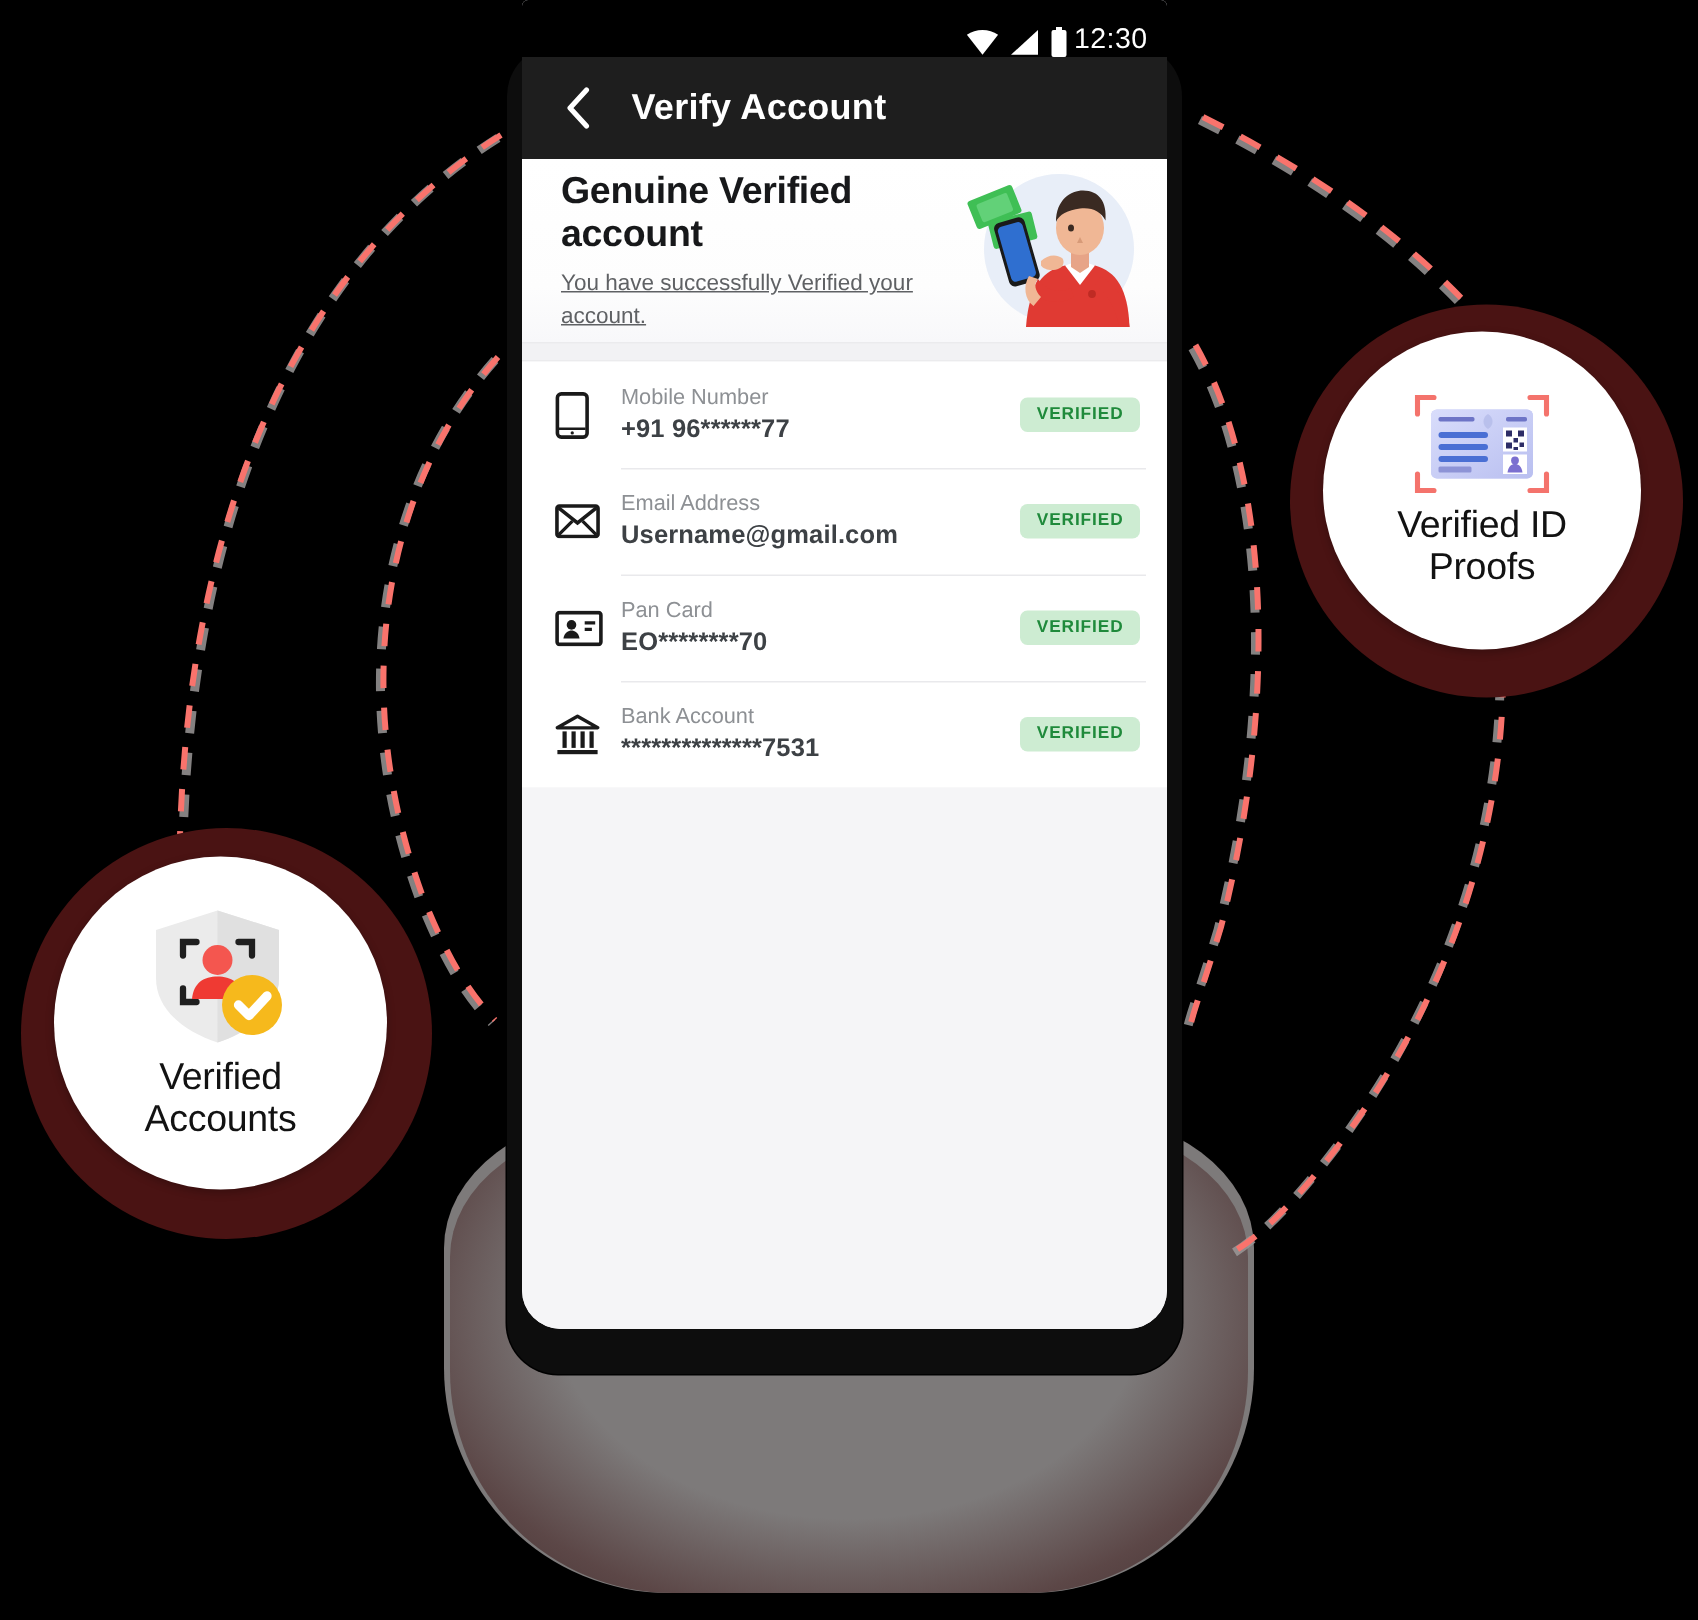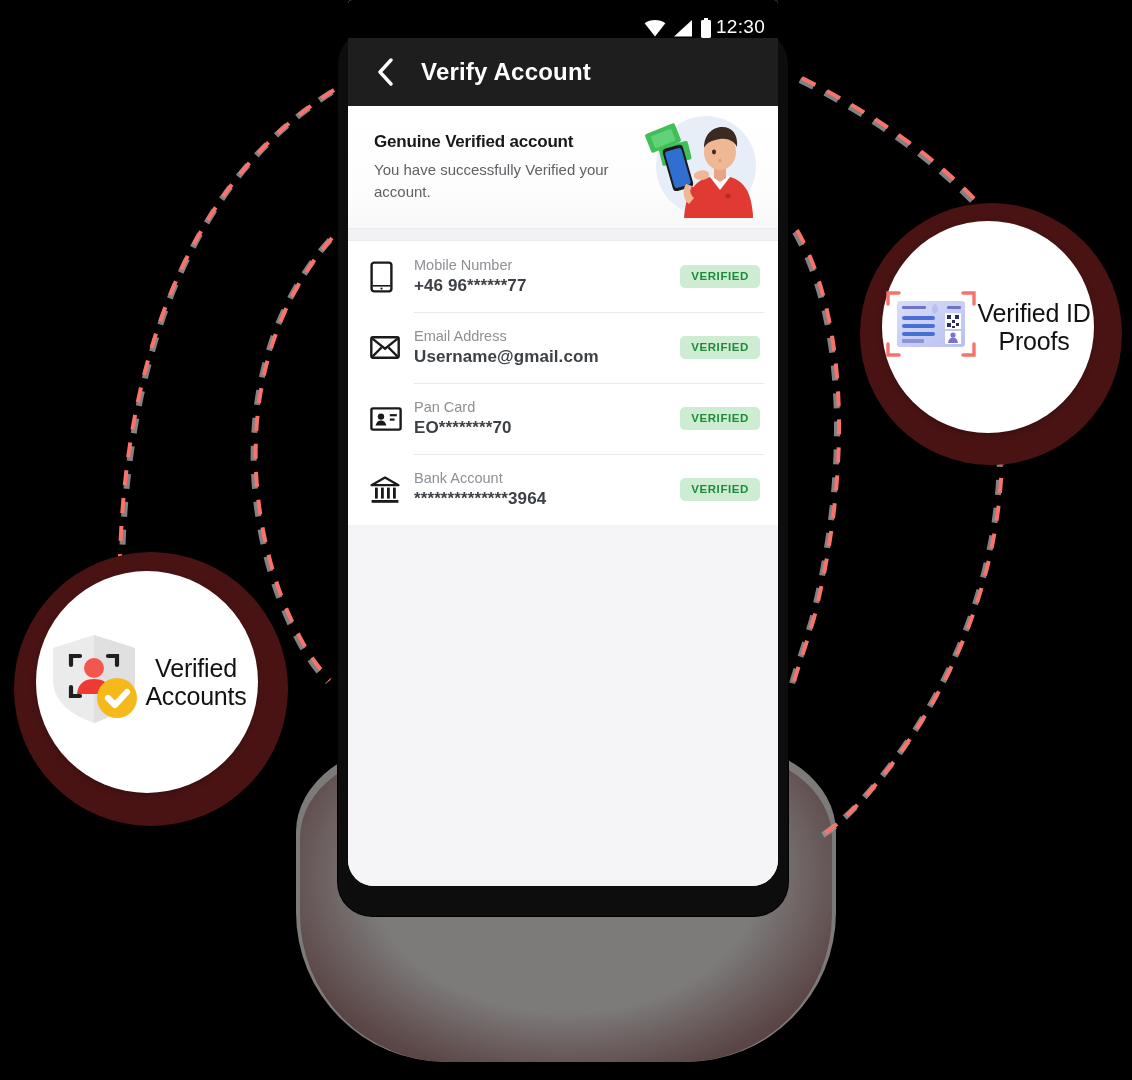--- a/index.html
+++ b/index.html
@@ -126,30 +126,31 @@
     background: linear-gradient(180deg,#ffffff 0%, #fdfdfd 70%, #f8f8fa 100%);
     height: 122px;
     position: relative;
     display: flex;
     align-items: center;
     padding: 0 0 0 26px;
     box-sizing: border-box;
   }
   .hero-text { width: 250px; }
   .hero-title {
-    font-size: 17px;
+    font-size: 25px;
     font-weight: bold;
     color: #17181a;
     letter-spacing: -0.2px;
   }
   .hero-sub {
     margin-top: 7px;
     font-size: 15px;
     line-height: 1.42;
     color: #5f6164;
+    text-decoration: underline;
   }
   .hero-art {
     position: absolute;
     right: 12px;
     top: 2px;
     width: 132px;
     height: 118px;
   }
   .hero-divider {
     height: 11px;
@@ -230,21 +231,21 @@
     inset: -10px;
     border-radius: 50%;
     background: rgba(120,112,112,0.30);
     z-index: -1;
     filter: blur(3px);
   }
   .callout-inner {
     border-radius: 50%;
     background: #ffffff;
     display: flex;
-    flex-direction: row;
+    flex-direction: column;
     align-items: center;
     justify-content: center;
     box-shadow: 0 2px 6px rgba(0,0,0,0.25);
   }
   .callout-label {
     font-size: 25px;
     color: #121212;
     text-align: center;
     line-height: 1.12;
     font-weight: 400;
@@ -379,21 +380,21 @@
         <div class="row">
           <div class="row-icon">
             <svg width="23" height="32" viewBox="0 0 23 32">
               <rect x="1.6" y="1.6" width="19.8" height="28.8" rx="2.6" fill="none" stroke="#1a1a1a" stroke-width="2.4"></rect>
               <line x1="2.6" y1="24.8" x2="20.4" y2="24.8" stroke="#1a1a1a" stroke-width="1.6"></line>
               <circle cx="11.5" cy="27.6" r="1.1" fill="#1a1a1a"></circle>
             </svg>
           </div>
           <div class="row-body">
             <div class="row-label">Mobile Number</div>
-            <div class="row-value">+46 96******77</div>
+            <div class="row-value">+91 96******77</div>
           </div>
           <div class="badge">VERIFIED</div>
         </div>
 
         <div class="row">
           <div class="row-icon">
             <svg width="30" height="23" viewBox="0 0 30 23">
               <rect x="1.3" y="1.3" width="27.4" height="20.4" rx="1.6" fill="none" stroke="#1a1a1a" stroke-width="2.4"></rect>
               <path d="M2.4 2.6 L15 12.6 L27.6 2.6" fill="none" stroke="#1a1a1a" stroke-width="2.4"></path>
               <path d="M2.4 20.6 L11.6 11.4 M27.6 20.6 L18.4 11.4" fill="none" stroke="#1a1a1a" stroke-width="2.2"></path>
@@ -429,21 +430,21 @@
               <path d="M15 1.5 L28.5 9.2 L1.5 9.2 Z" fill="none" stroke="#1a1a1a" stroke-width="2.2" stroke-linejoin="round"></path>
               <rect x="5" y="11.6" width="2.8" height="11" fill="#1a1a1a"></rect>
               <rect x="11" y="11.6" width="2.8" height="11" fill="#1a1a1a"></rect>
               <rect x="17" y="11.6" width="2.8" height="11" fill="#1a1a1a"></rect>
               <rect x="23" y="11.6" width="2.8" height="11" fill="#1a1a1a"></rect>
               <rect x="1.6" y="24" width="26.8" height="2.8" fill="#1a1a1a"></rect>
             </svg>
           </div>
           <div class="row-body">
             <div class="row-label">Bank Account</div>
-            <div class="row-value">**************3964</div>
+            <div class="row-value">**************7531</div>
           </div>
           <div class="badge">VERIFIED</div>
         </div>
 
       </div>
       <div class="list-rest"></div>
 
     </div>
   </div>
 

